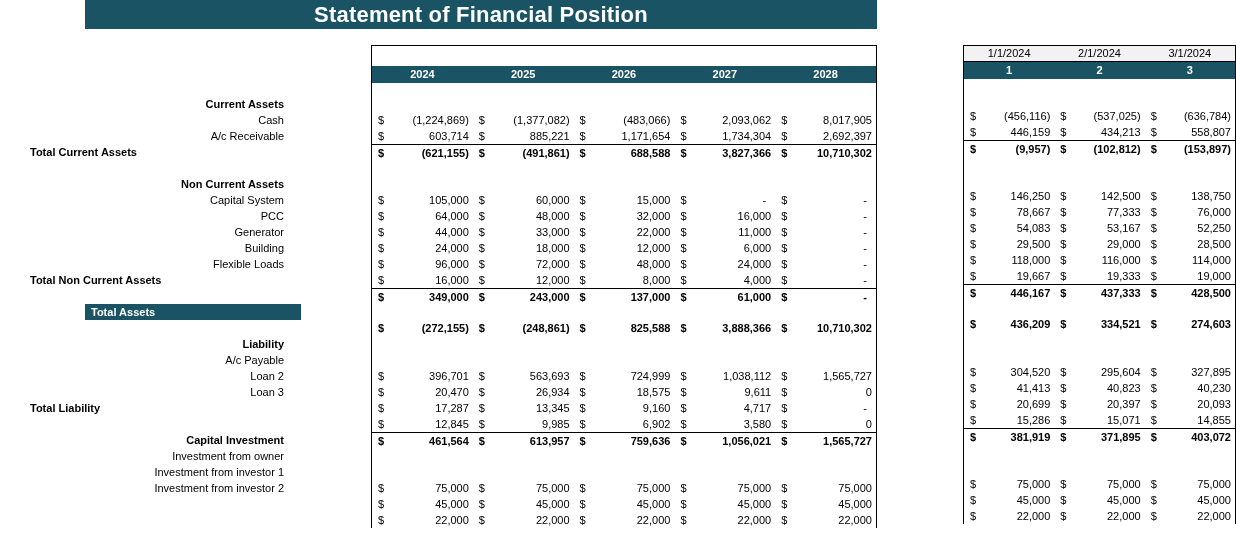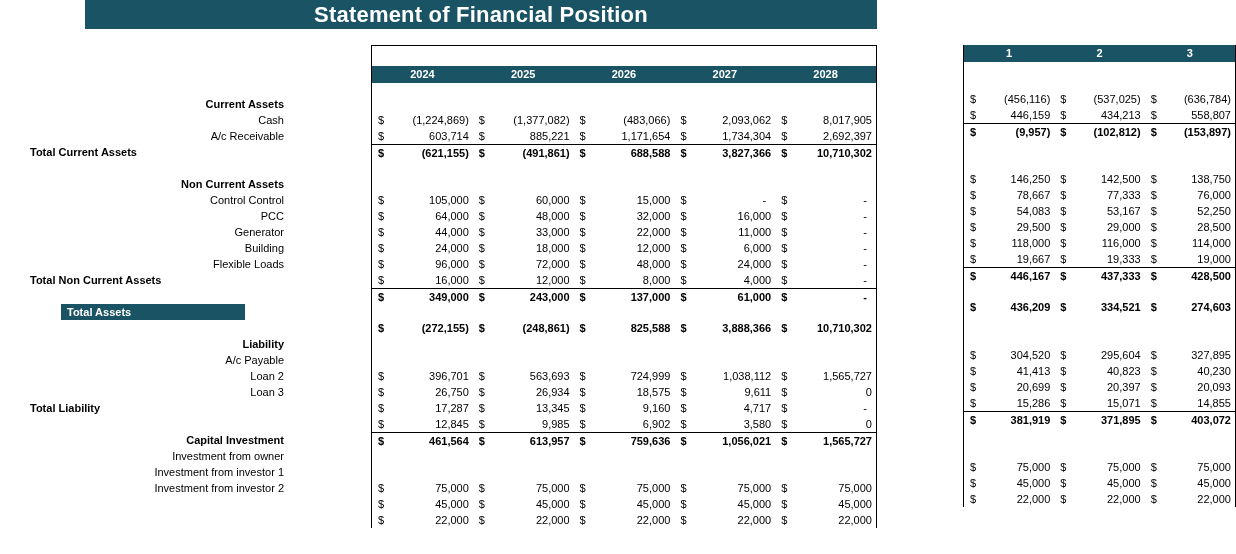--- a/index.html
+++ b/index.html
@@ -60,22 +60,22 @@
     text-align: left;
     padding-left: 6px;
     margin-left: 24px;
   }
   .lbl.banner {
     font-weight: bold;
     text-align: left;
     padding-left: 6px;
     background: #1a5464;
     color: #ffffff;
-    width: 184px;
-    margin-left: 61px;
+    width: 216px;
+    margin-left: 85px;
   }
 
   
   .tbl {
     position: absolute;
     border-left: 1px solid #000;
     border-right: 1px solid #000;
     box-sizing: border-box;
   }
   .tbl-left {
@@ -180,21 +180,21 @@
     <div class="row">
       <div class="lbl total">Total Current Assets</div>
     </div>
     <div class="row">
       <div class="lbl spacer"></div>
     </div>
     <div class="row">
       <div class="lbl section">Non Current Assets</div>
     </div>
     <div class="row">
-      <div class="lbl item">Control Control</div>
+      <div class="lbl item">Capital System</div>
     </div>
     <div class="row">
       <div class="lbl item">PCC</div>
     </div>
     <div class="row">
       <div class="lbl item">Generator</div>
     </div>
     <div class="row">
       <div class="lbl item">Building</div>
     </div>
@@ -557,21 +557,21 @@
           <span class="val">1,038,112</span>
         </div>
         <div class="dcell">
           <span class="cur">$</span>
           <span class="val">1,565,727</span>
         </div>
       </div>
       <div class="drow">
         <div class="dcell">
           <span class="cur">$</span>
-          <span class="val">26,750</span>
+          <span class="val">20,470</span>
         </div>
         <div class="dcell">
           <span class="cur">$</span>
           <span class="val">26,934</span>
         </div>
         <div class="dcell">
           <span class="cur">$</span>
           <span class="val">18,575</span>
         </div>
         <div class="dcell">
@@ -726,20 +726,25 @@
         </div>
         <div class="dcell">
           <span class="cur">$</span>
           <span class="val">22,000</span>
         </div>
       </div>
     </div>
 </div>
 
 <div class="tbl tbl-right">
+  <div class="tbl-head-date" id="right-date-head">
+      <div class="hcell">1/1/2024</div>
+      <div class="hcell">2/1/2024</div>
+      <div class="hcell">3/1/2024</div>
+    </div>
   <div class="tbl-head-year" id="right-period-head">
       <div class="hcell">1</div>
       <div class="hcell">2</div>
       <div class="hcell">3</div>
     </div>
   <div class="tbl-body" id="right-body">
       <div class="drow">
         <div class="dcell"></div>
         <div class="dcell"></div>
         <div class="dcell"></div>

